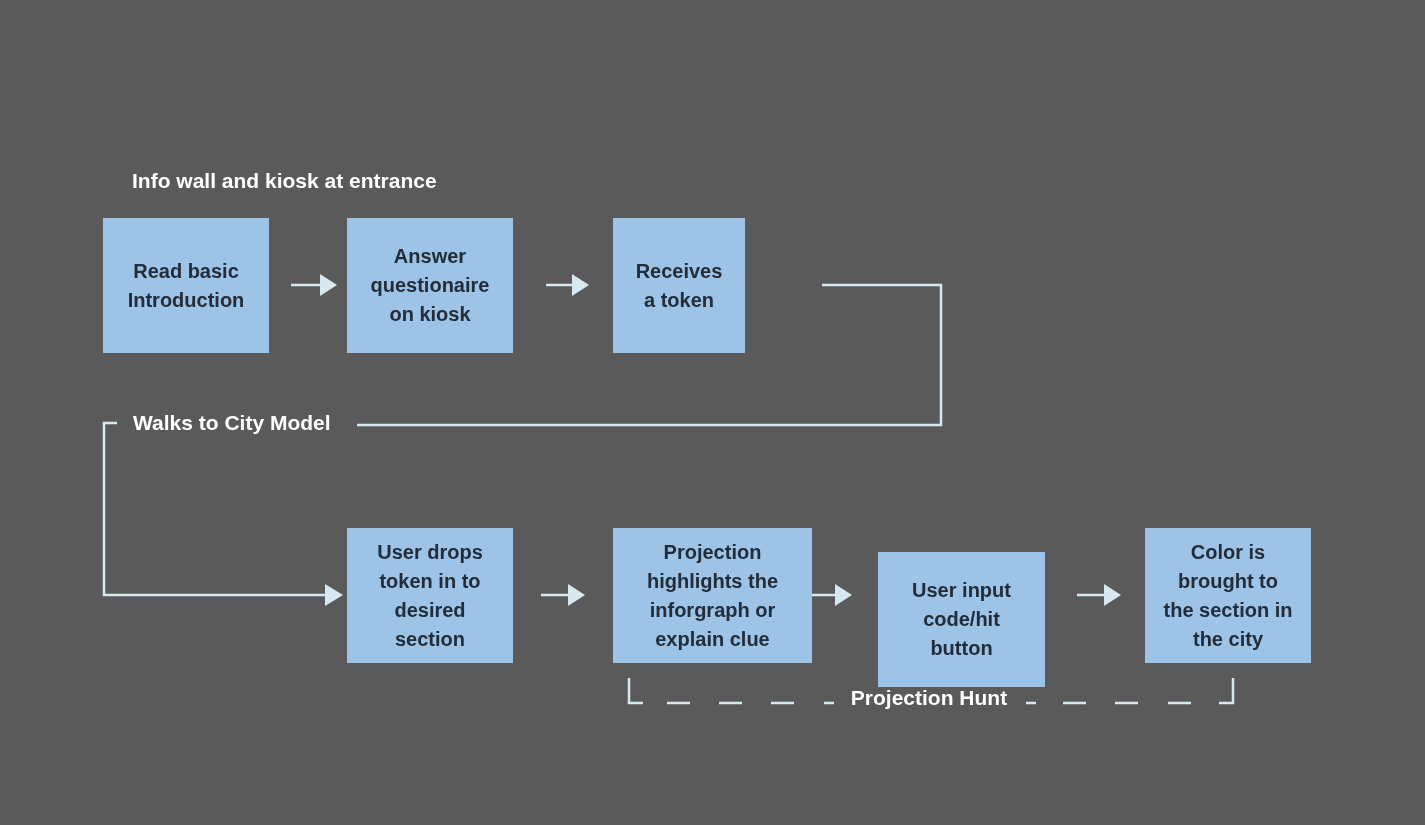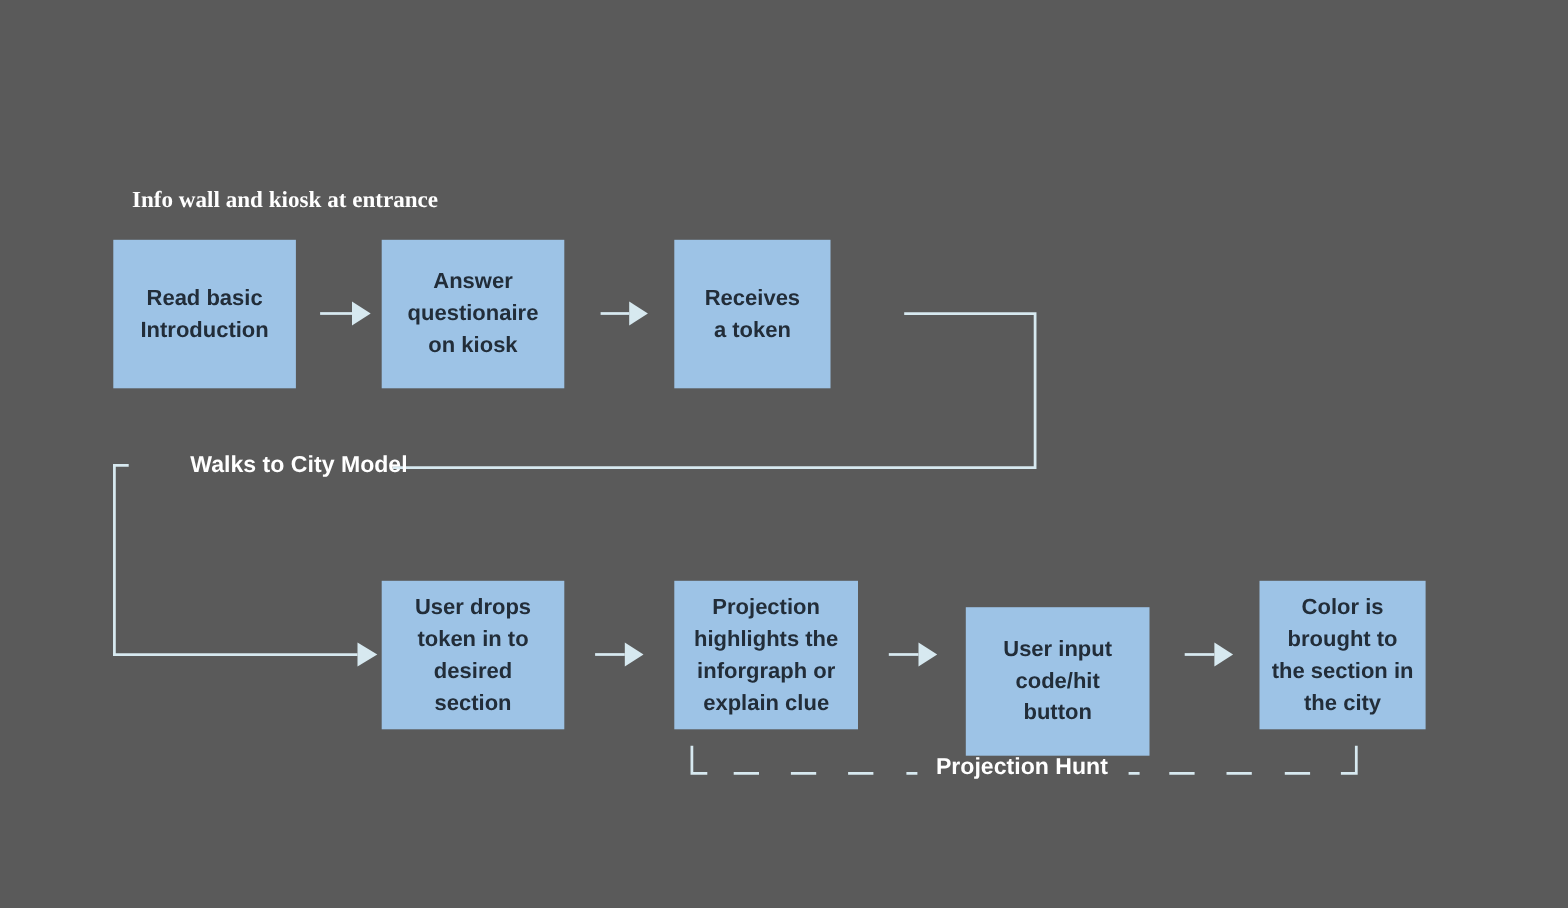--- a/index.html
+++ b/index.html
@@ -33,22 +33,22 @@
     text-align:center;
     font-size:20px;font-weight:bold;line-height:29px;
     white-space:pre-line;
   }
   .label{
     position:absolute;
     color:var(--label-text);
     font-size:21px;font-weight:bold;
     white-space:nowrap;
   }
-  .label-entrance{left:120px;top:169px;font-family:Liberation Serif, serif;}
-  .label-walk{left:133px;top:411px;margin-left:40px;}
+  .label-entrance{left:132px;top:169px;}
+  .label-walk{left:133px;top:411px;}
   .label-scavenger{left:839px;top:686px;width:180px;text-align:center;}
 </style>
 </head>
 <body>
 
 <div class="canvas">
 
   <svg class="connectors" viewBox="0 0 1425 825" xmlns="http://www.w3.org/2000/svg">
 
     <g>
@@ -92,32 +92,32 @@
 
   <div class="label label-entrance">Info wall and kiosk at entrance</div>
   <div class="label label-walk">Walks to City Model</div>
   <div class="label label-scavenger">Projection Hunt</div>
 
   <div class="node" style="left:347px;top:218px;width:166px;">Answer
 questionaire
 on kiosk</div>
   <div class="node" style="left:103px;top:218px;width:166px;">Read basic
 Introduction</div>
-  <div class="node" style="left:613px;top:218px;width:142px;">Receives
+  <div class="node" style="left:613px;top:218px;width:132px;">Receives
 a token</div>
 
   <div class="node" style="left:347px;top:528px;width:166px;">User drops
 token in to
 desired
 section</div>
-  <div class="node" style="left:613px;top:528px;width:167px;">Projection
+  <div class="node" style="left:613px;top:528px;width:199px;">Projection
 highlights the
 inforgraph or
 explain clue</div>
   <div class="node" style="left:878px;top:528px;width:167px;margin-top:24px;">User input
 code/hit
 button</div>
-  <div class="node" style="left:1145px;top:528px;width:151px;">Color is
+  <div class="node" style="left:1145px;top:528px;width:166px;">Color is
 brought to
 the section in
 the city</div>
 
 </div>
 
 </body></html>

